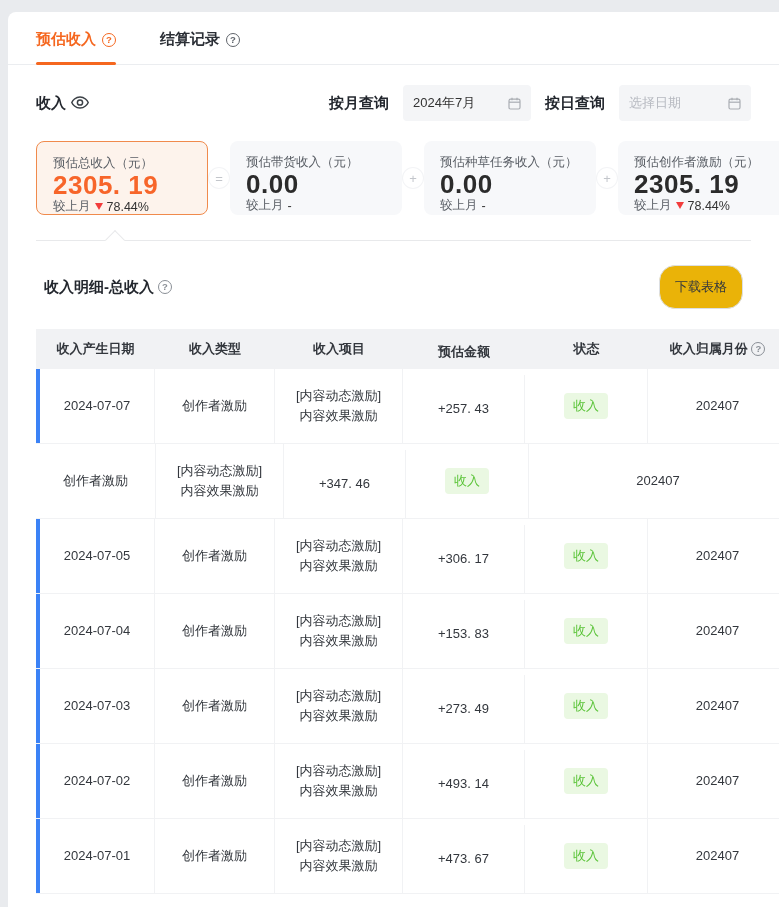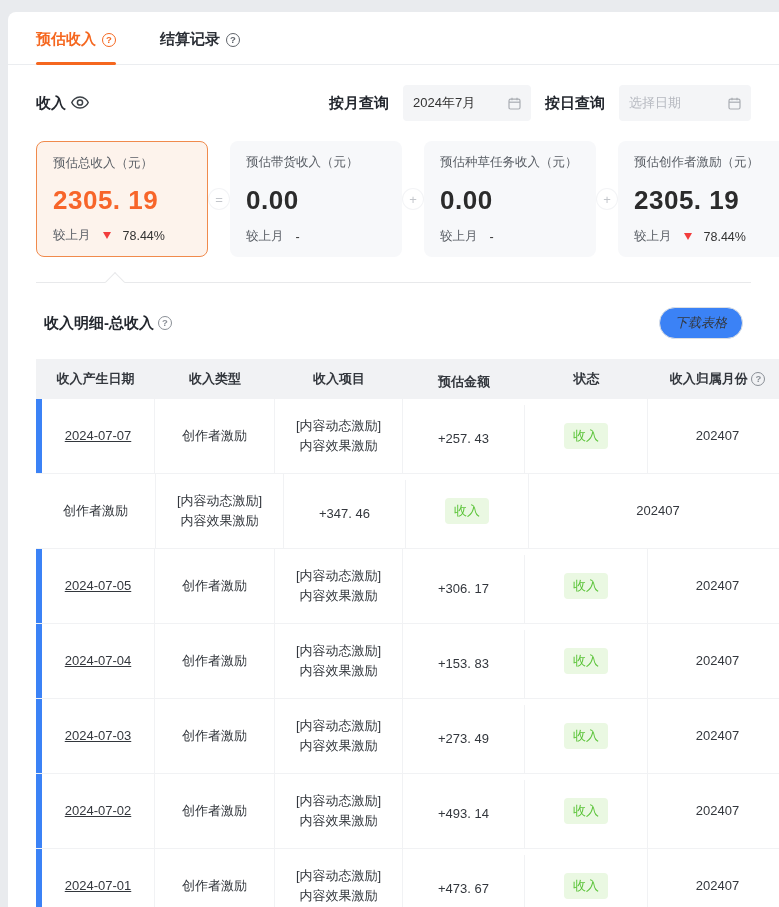--- a/index.html
+++ b/index.html
@@ -105,21 +105,21 @@
 
   
   .cards {
     display:flex;
     align-items:stretch;
     margin:20px 0 0 28px;
     width:751px;
   }
   .stat-card {
     width:172px;
-    height:116px;
+    height:74px;
     background:#f7f8fa;
     border-radius:8px;
     padding:13px 16px 12px;
     display:flex;
     flex-direction:column;
     justify-content:space-between;
     cursor:pointer;
   }
   .stat-card.active {
     background:#fdf3ec;
@@ -135,21 +135,21 @@
     font-size:26px;
     font-weight:600;
     color:#2b2b2b;
     letter-spacing:0.5px;
     line-height:1;
   }
   .stat-card.active .card-value { color:#f7652a; }
   .card-compare {
     display:flex;
     align-items:center;
-    gap:12px;
+    gap:4px;
     font-size:12.5px;
     color:#585d64;
   }
   .delta-down {
     width:0; height:0;
     border-left:4.5px solid transparent;
     border-right:4.5px solid transparent;
     border-top:7px solid #f23c3c;
     display:inline-block;
   }
@@ -200,32 +200,31 @@
   .detail-title {
     display:flex;
     align-items:center;
     gap:4px;
     font-size:15px;
     font-weight:700;
     color:#23272e;
   }
   .download-btn {
     margin-left:auto;
-    height:32px;
+    height:44px;
     padding:0 15px;
     display:flex;
     align-items:center;
-    background:#3b82f6;
+    background:#eab308;
     border:1px solid #dcdfe3;
     border-radius:16px;
     font-size:13px;
     color:#33373d;
     cursor:pointer;
     white-space:nowrap;
-    font-style:italic;
   }
 
   
   .table {
     margin:20px 0 0 28px;
     width:751px;
     font-size:13px;
   }
   .thead {
     display:flex;
@@ -251,21 +250,21 @@
     display:flex;
     height:75px;
     border-bottom:1px solid #f1f2f4;
     color:#33373d;
   }
   .tr .td {
     border-right:1px solid #f1f2f4;
     flex-direction:column;
     line-height:1.55;
   }
-  .tr .td.c1 { border-left:6px solid #3b82f6;text-decoration:underline; }
+  .tr .td.c1 { border-left:4px solid #3b82f6; }
   .tr .td.c6 { border-right:none; }
   .badge {
     background:#eaf8e2;
     color:#5cc43a;
     padding:3px 9px;
     border-radius:4px;
     font-size:13px;
   }
 
   .icon-svg { display:inline-block; vertical-align:middle; }

